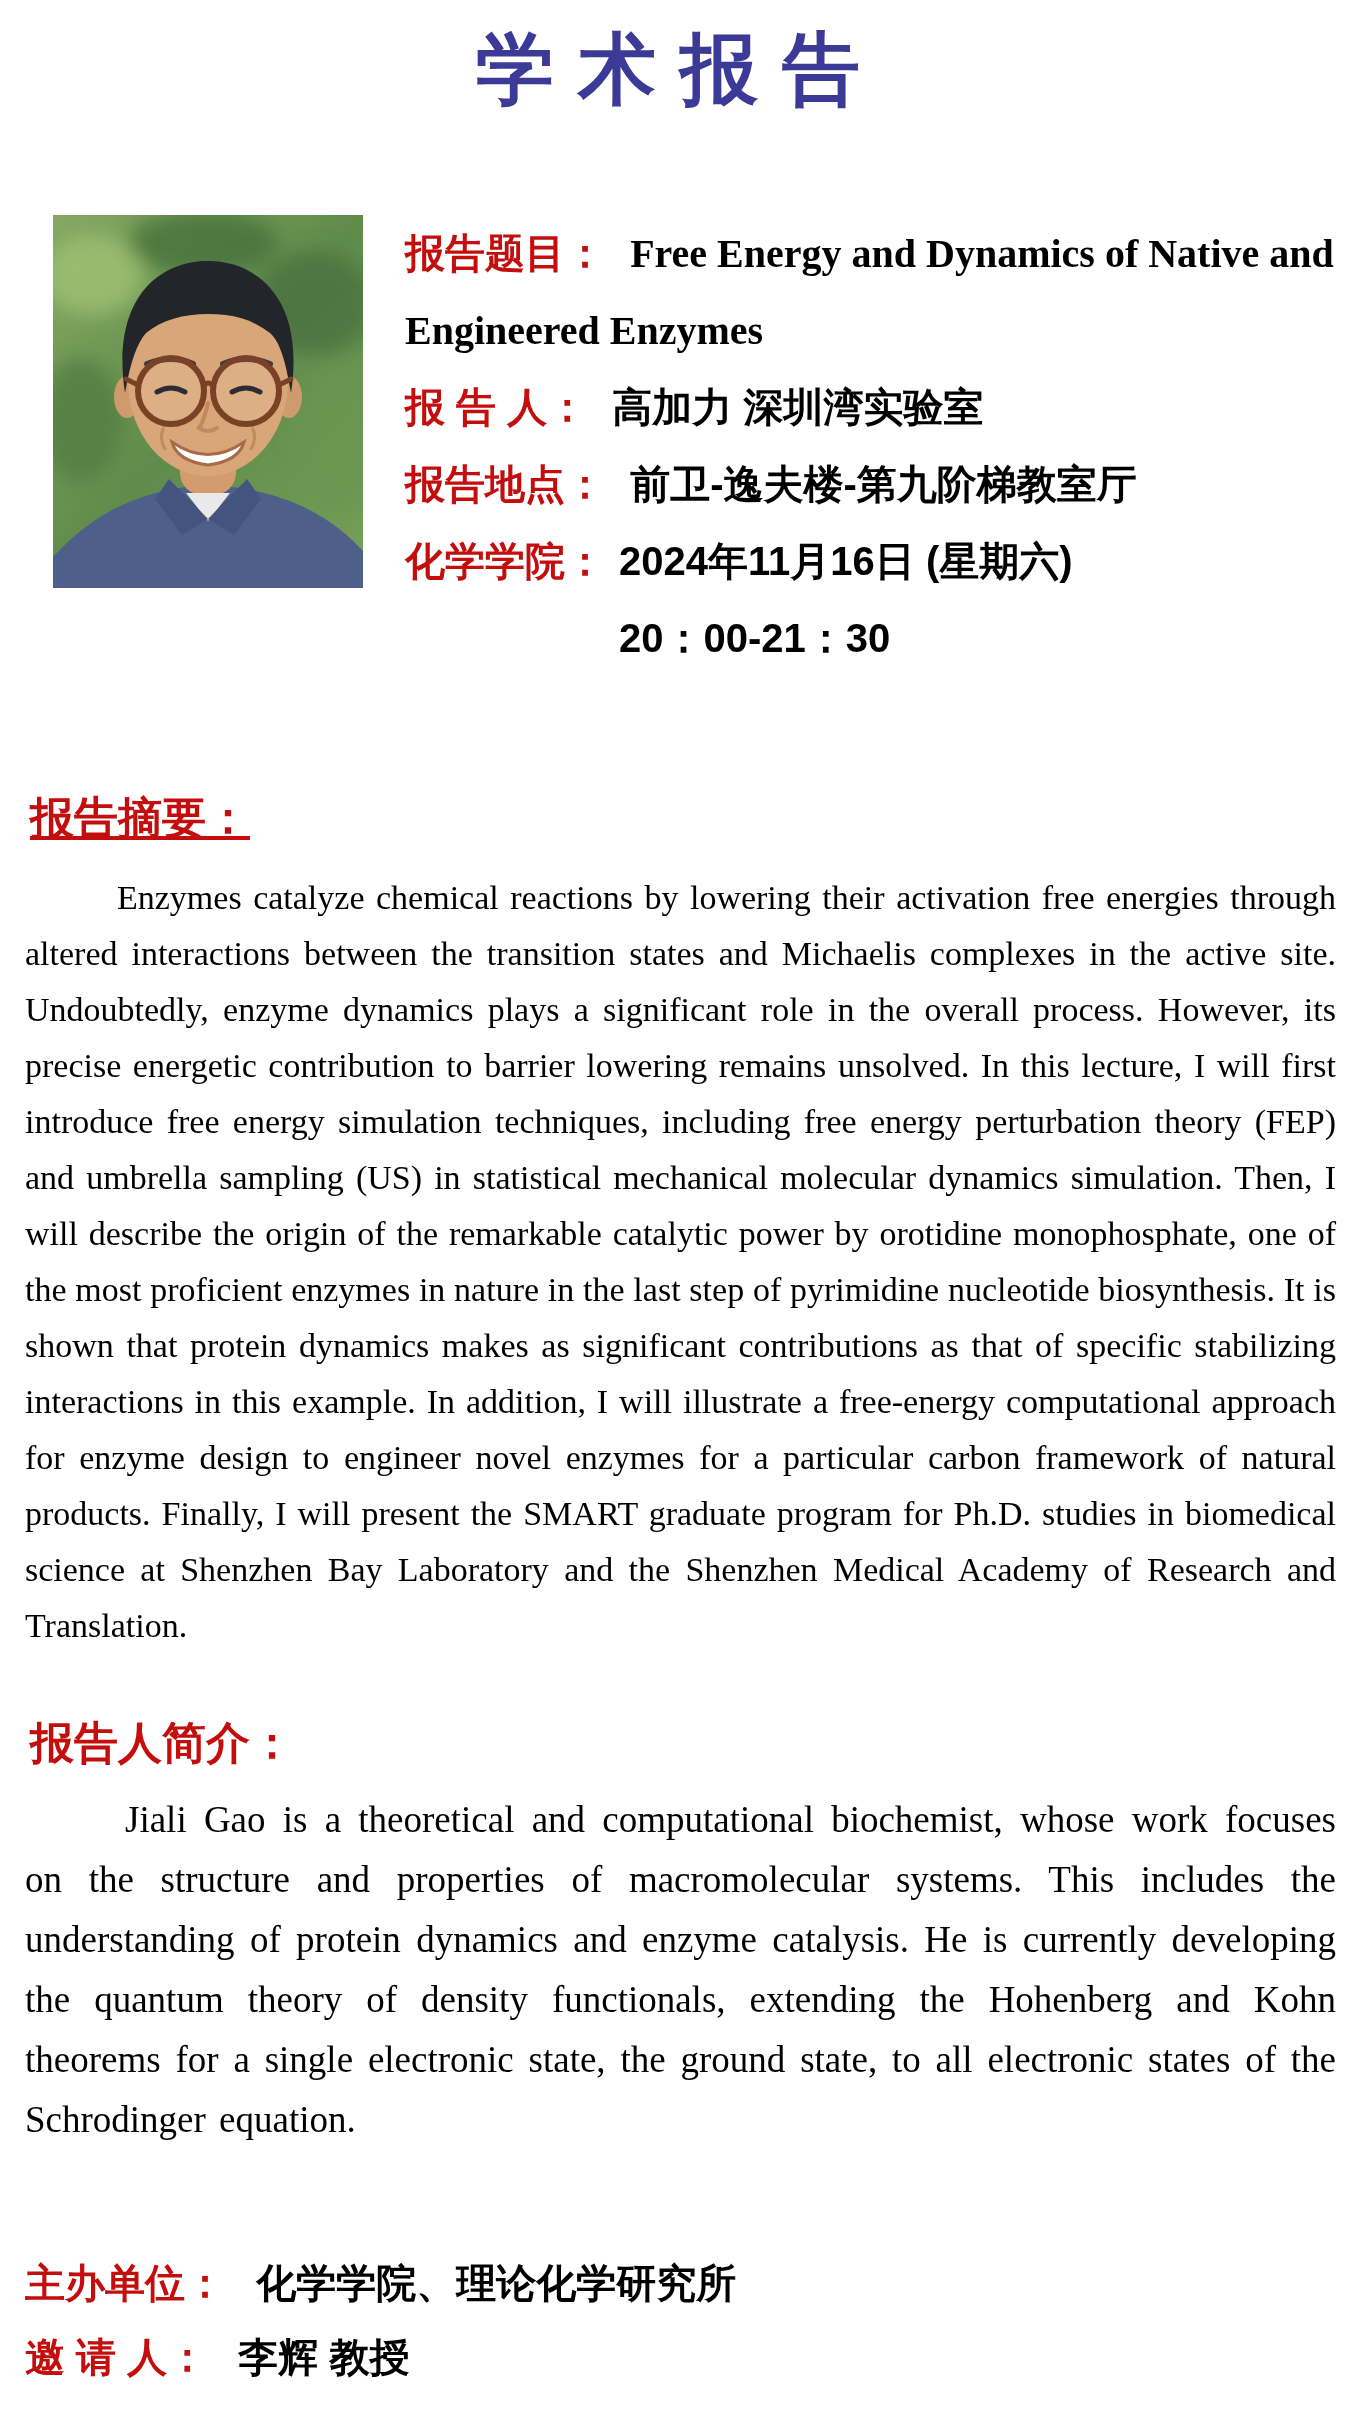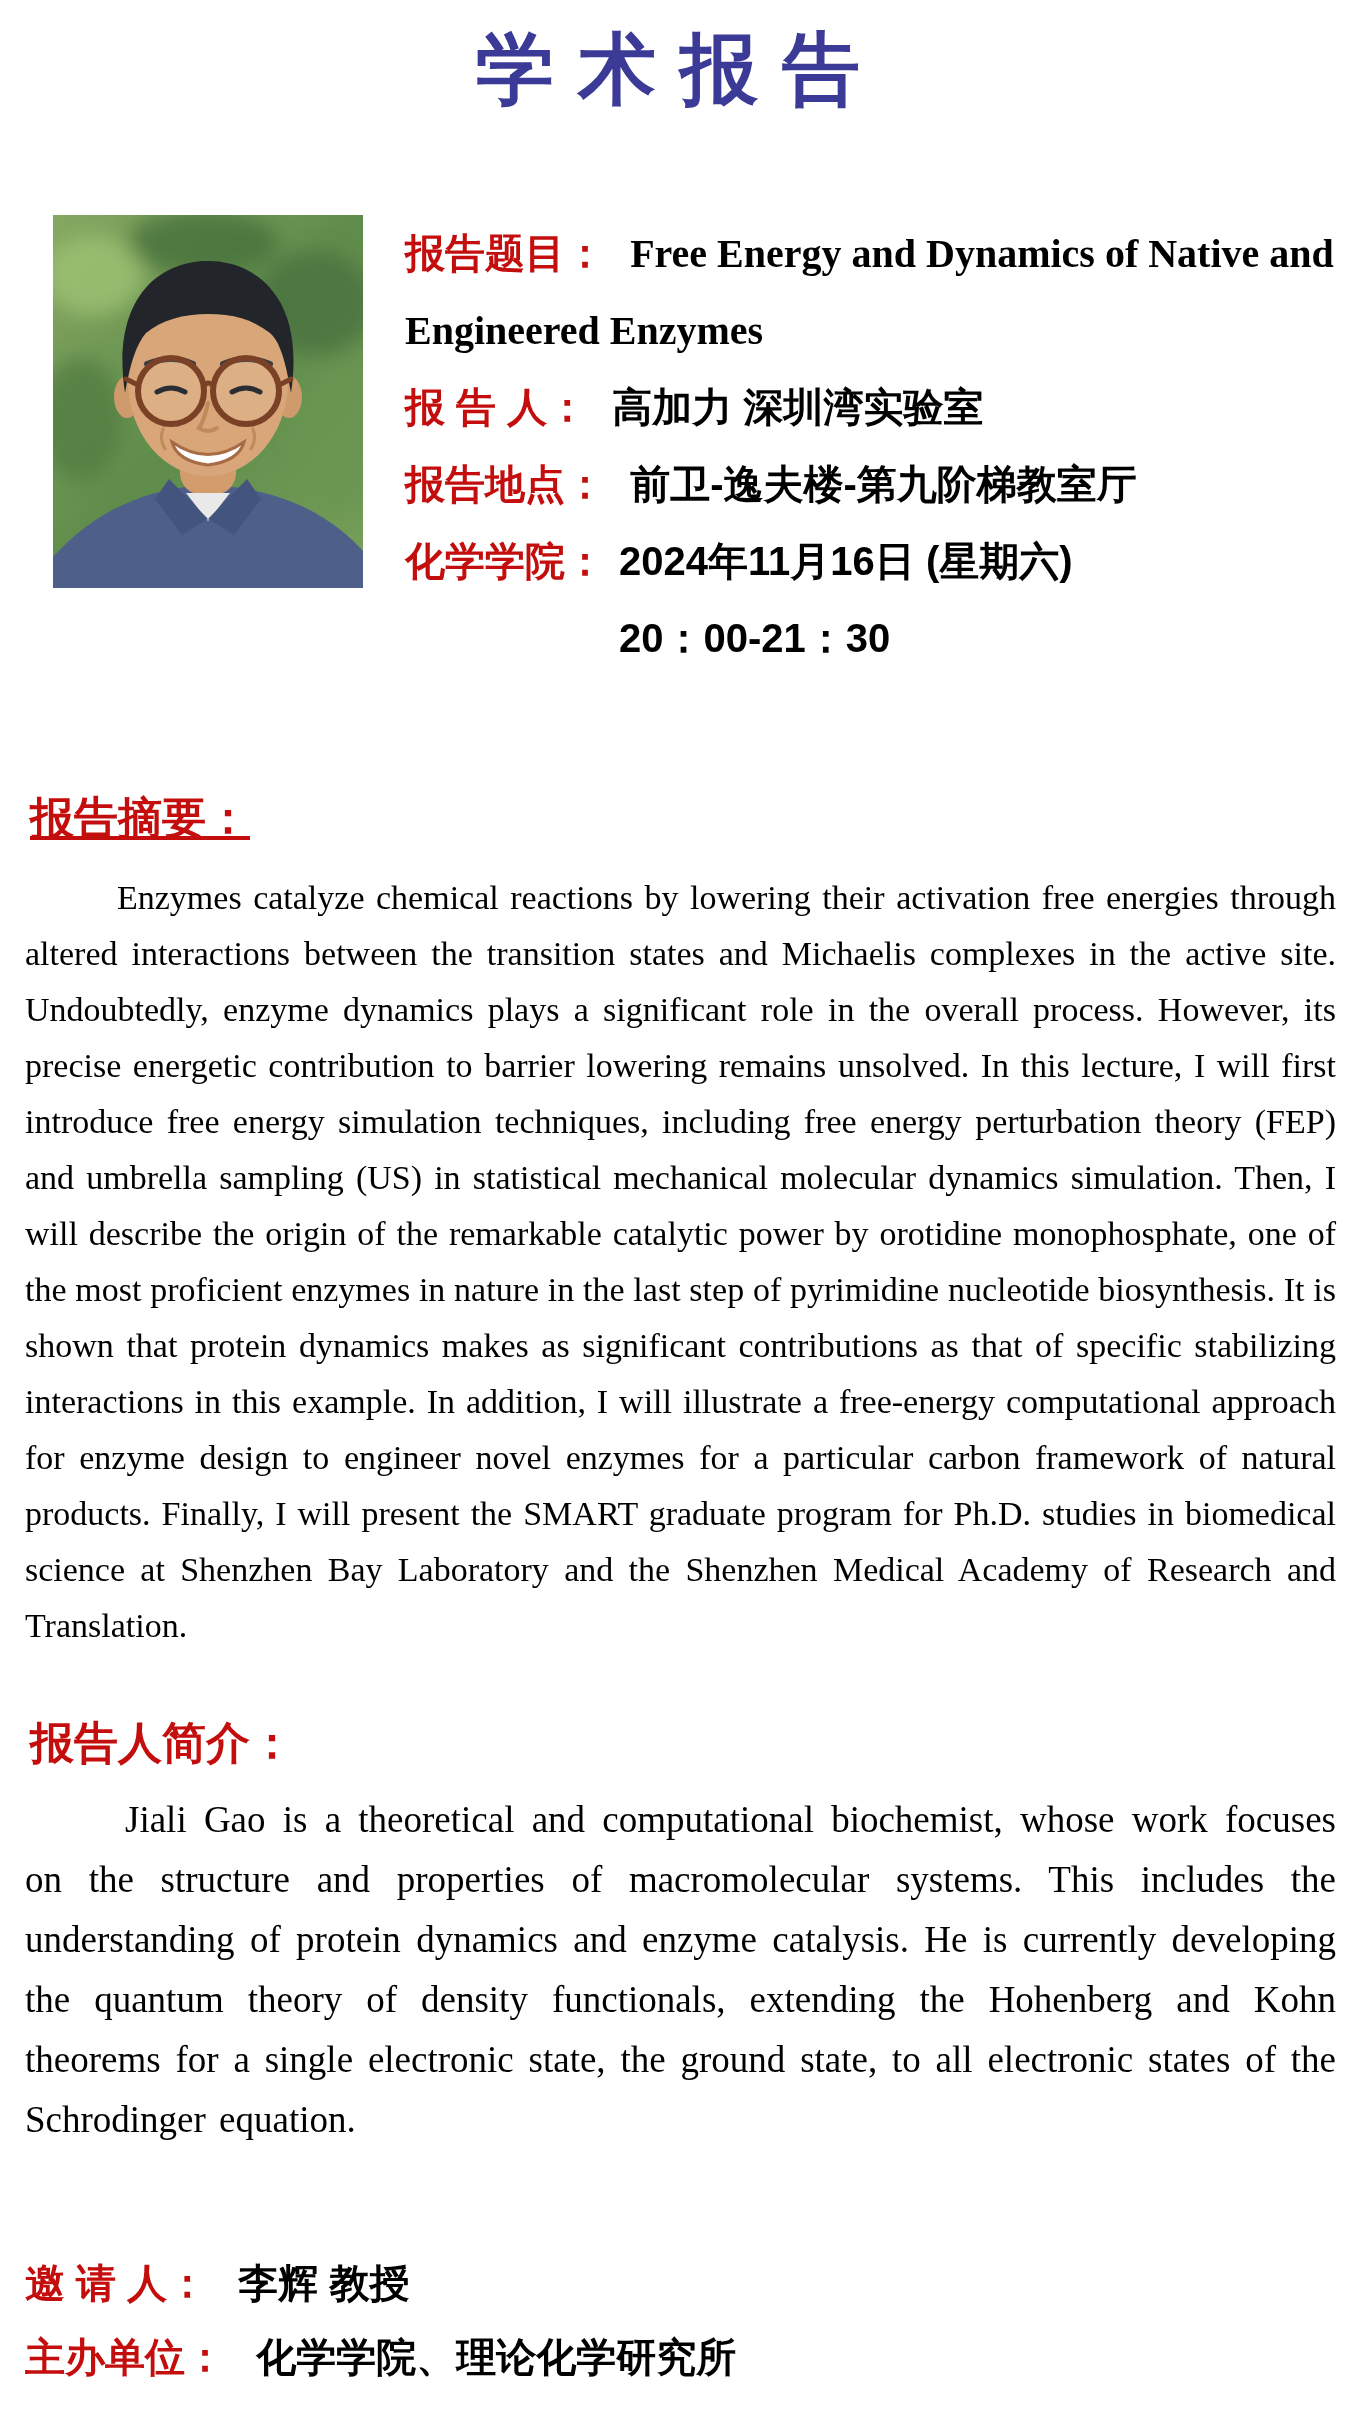--- a/index.html
+++ b/index.html
@@ -149,22 +149,22 @@
   </div>
 
   <h2 class="section abstract-h">报告摘要：</h2>
   <p class="para">Enzymes catalyze chemical reactions by lowering their activation free energies through altered interactions between the transition states and Michaelis complexes in the active site. Undoubtedly, enzyme dynamics plays a significant role in the overall process. However, its precise energetic contribution to barrier lowering remains unsolved. In this lecture, I will first introduce free energy simulation techniques, including free energy perturbation theory (FEP) and umbrella sampling (US) in statistical mechanical molecular dynamics simulation. Then, I will describe the origin of the remarkable catalytic power by orotidine monophosphate, one of the most proficient enzymes in nature in the last step of pyrimidine nucleotide biosynthesis. It is shown that protein dynamics makes as significant contributions as that of specific stabilizing interactions in this example. In addition, I will illustrate a free-energy computational approach for enzyme design to engineer novel enzymes for a particular carbon framework of natural products. Finally, I will present the SMART graduate program for Ph.D. studies in biomedical science at Shenzhen Bay Laboratory and the Shenzhen Medical Academy of Research and Translation.</p>
 
   <h2 class="section bio-h">报告人简介：</h2>
   <p class="para bio">Jiali Gao is a theoretical and computational biochemist, whose work focuses on the structure and properties of macromolecular systems. This includes the understanding of protein dynamics and enzyme catalysis. He is currently developing the quantum theory of density functionals, extending the Hohenberg and Kohn theorems for a single electronic state, the ground state, to all electronic states of the Schrodinger equation.</p>
 
   <div class="footer">
     <p class="frow">
+      <span class="lbl">主办单位：</span>
+      <span class="fval">化学学院、理论化学研究所</span>
+    </p>
+    <p class="frow">
       <span class="lbl">邀 请 人：</span>
       <span class="fval">李辉 教授</span>
-    </p>
-    <p class="frow">
-      <span class="lbl">主办单位：</span>
-      <span class="fval">化学学院、理论化学研究所</span>
     </p>
   </div>
 
 </div>
 
 </body></html>

